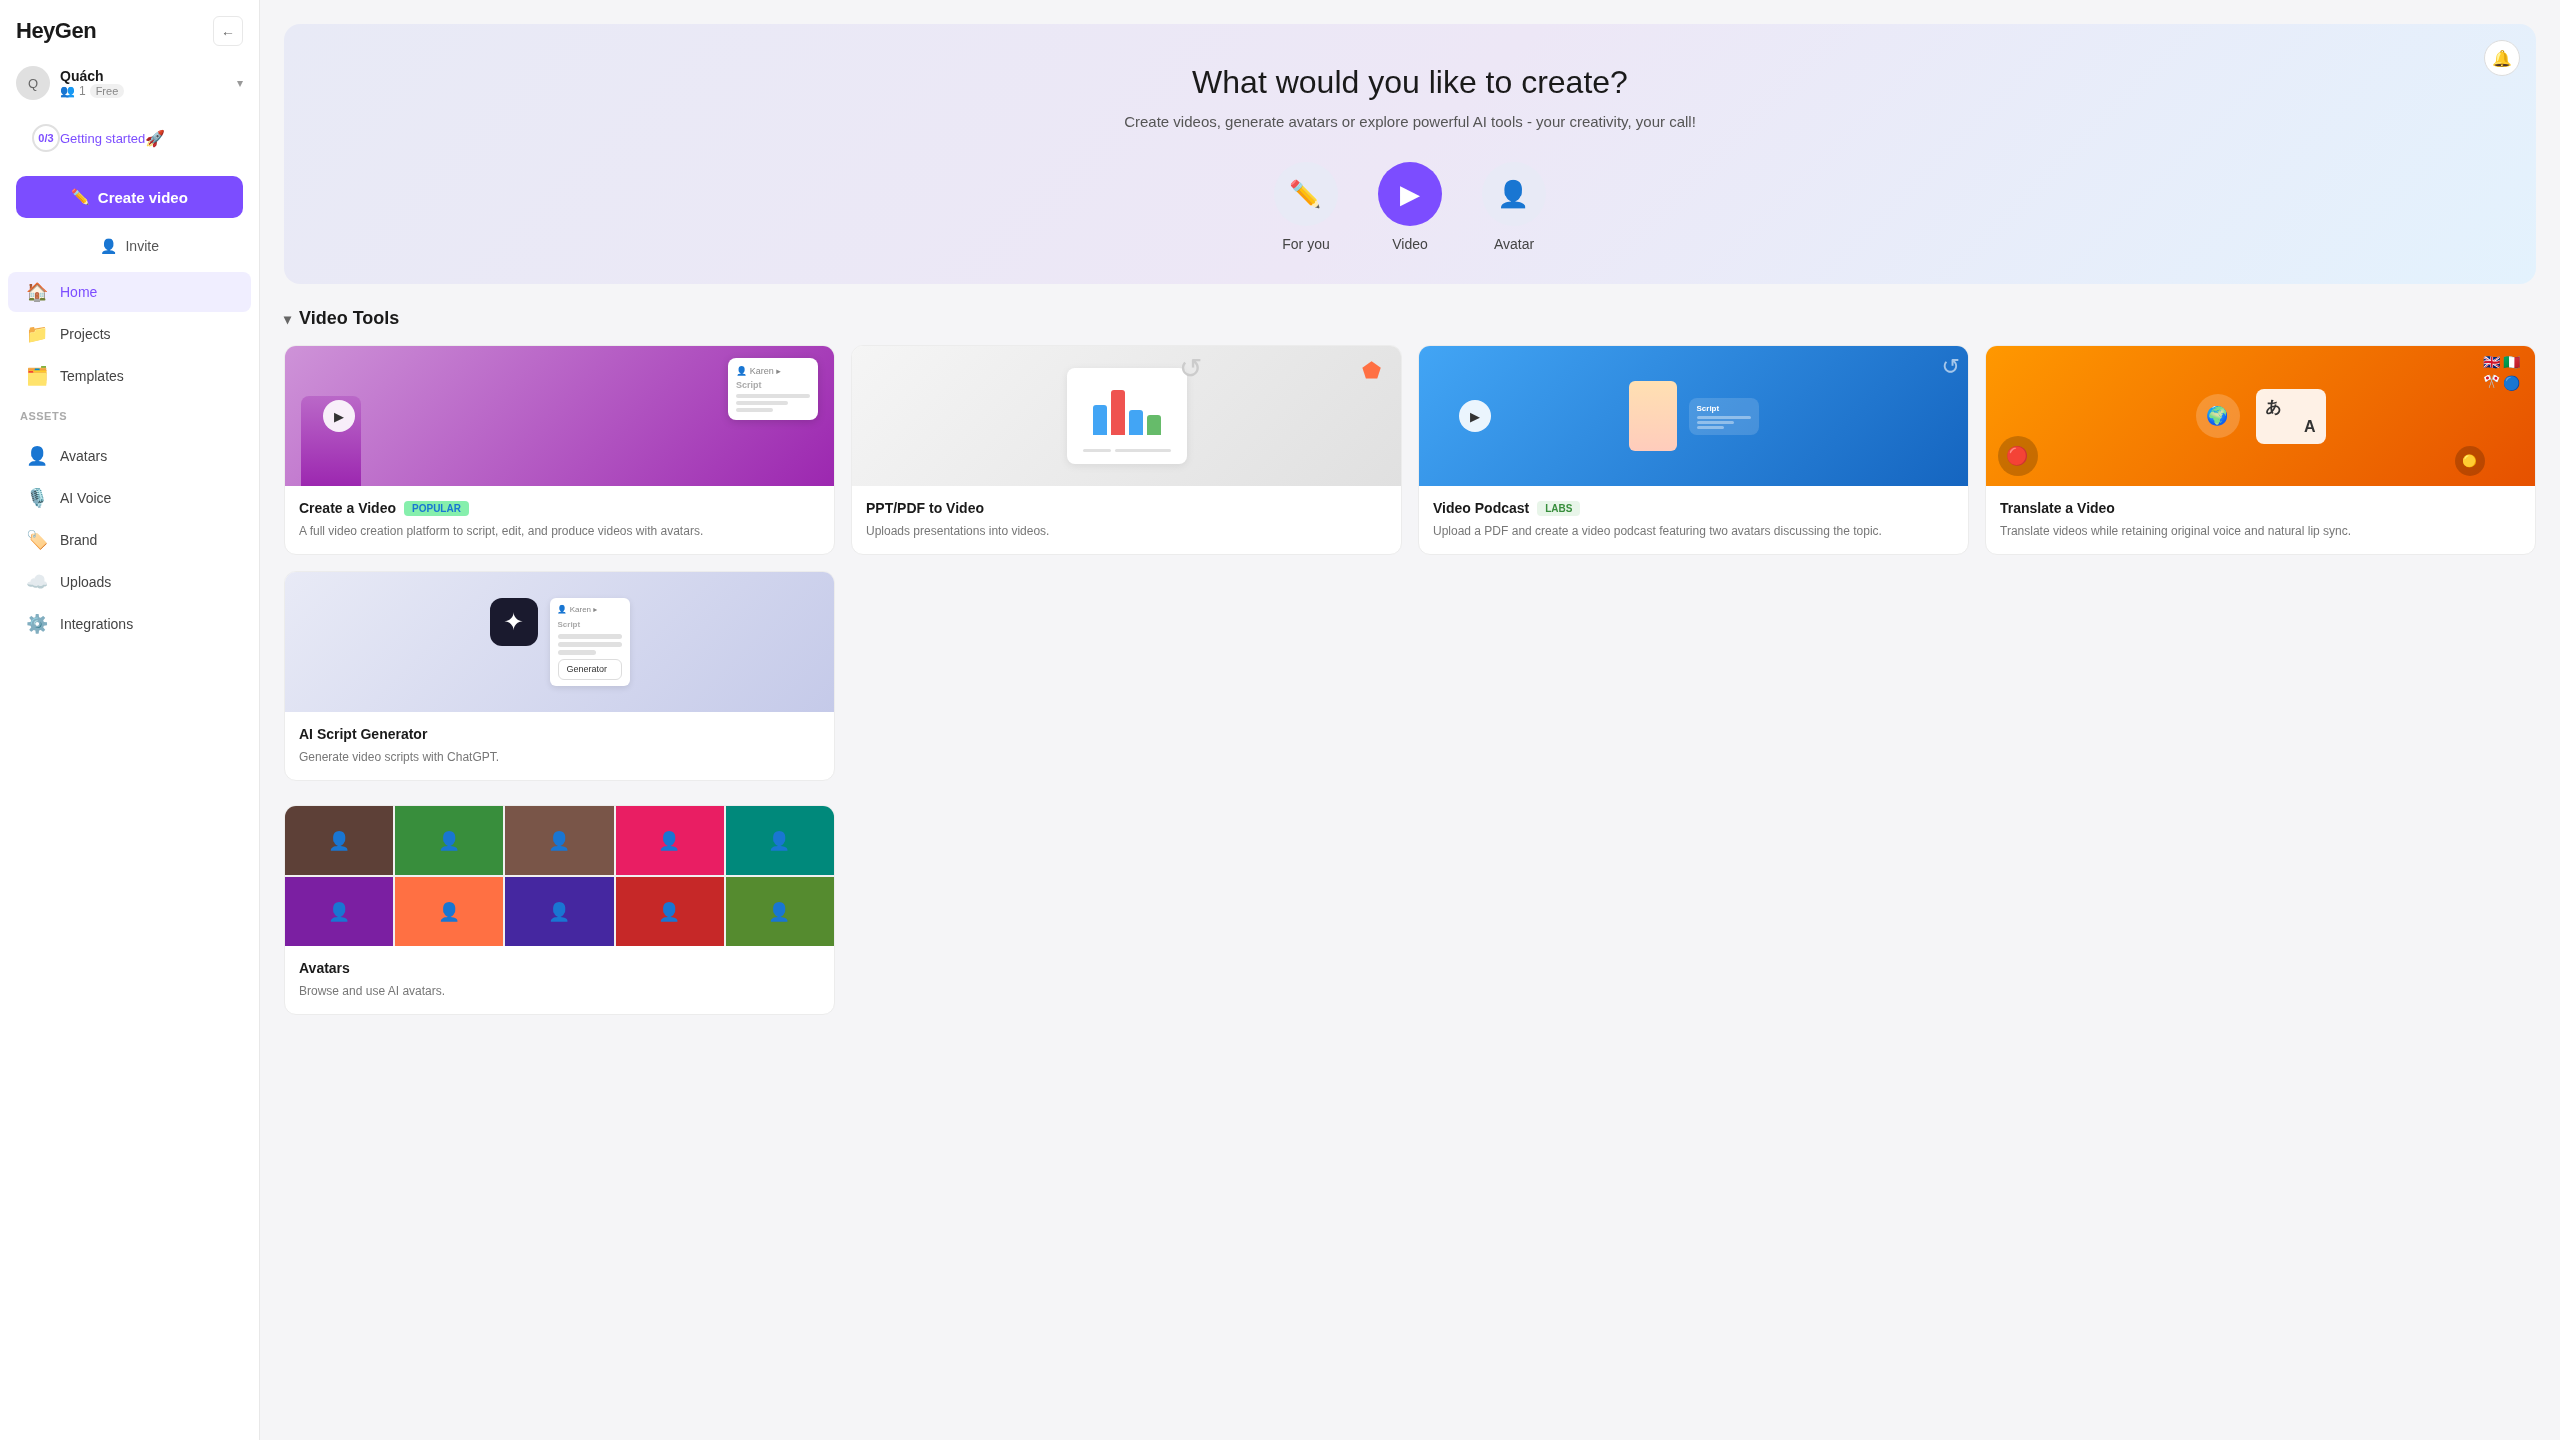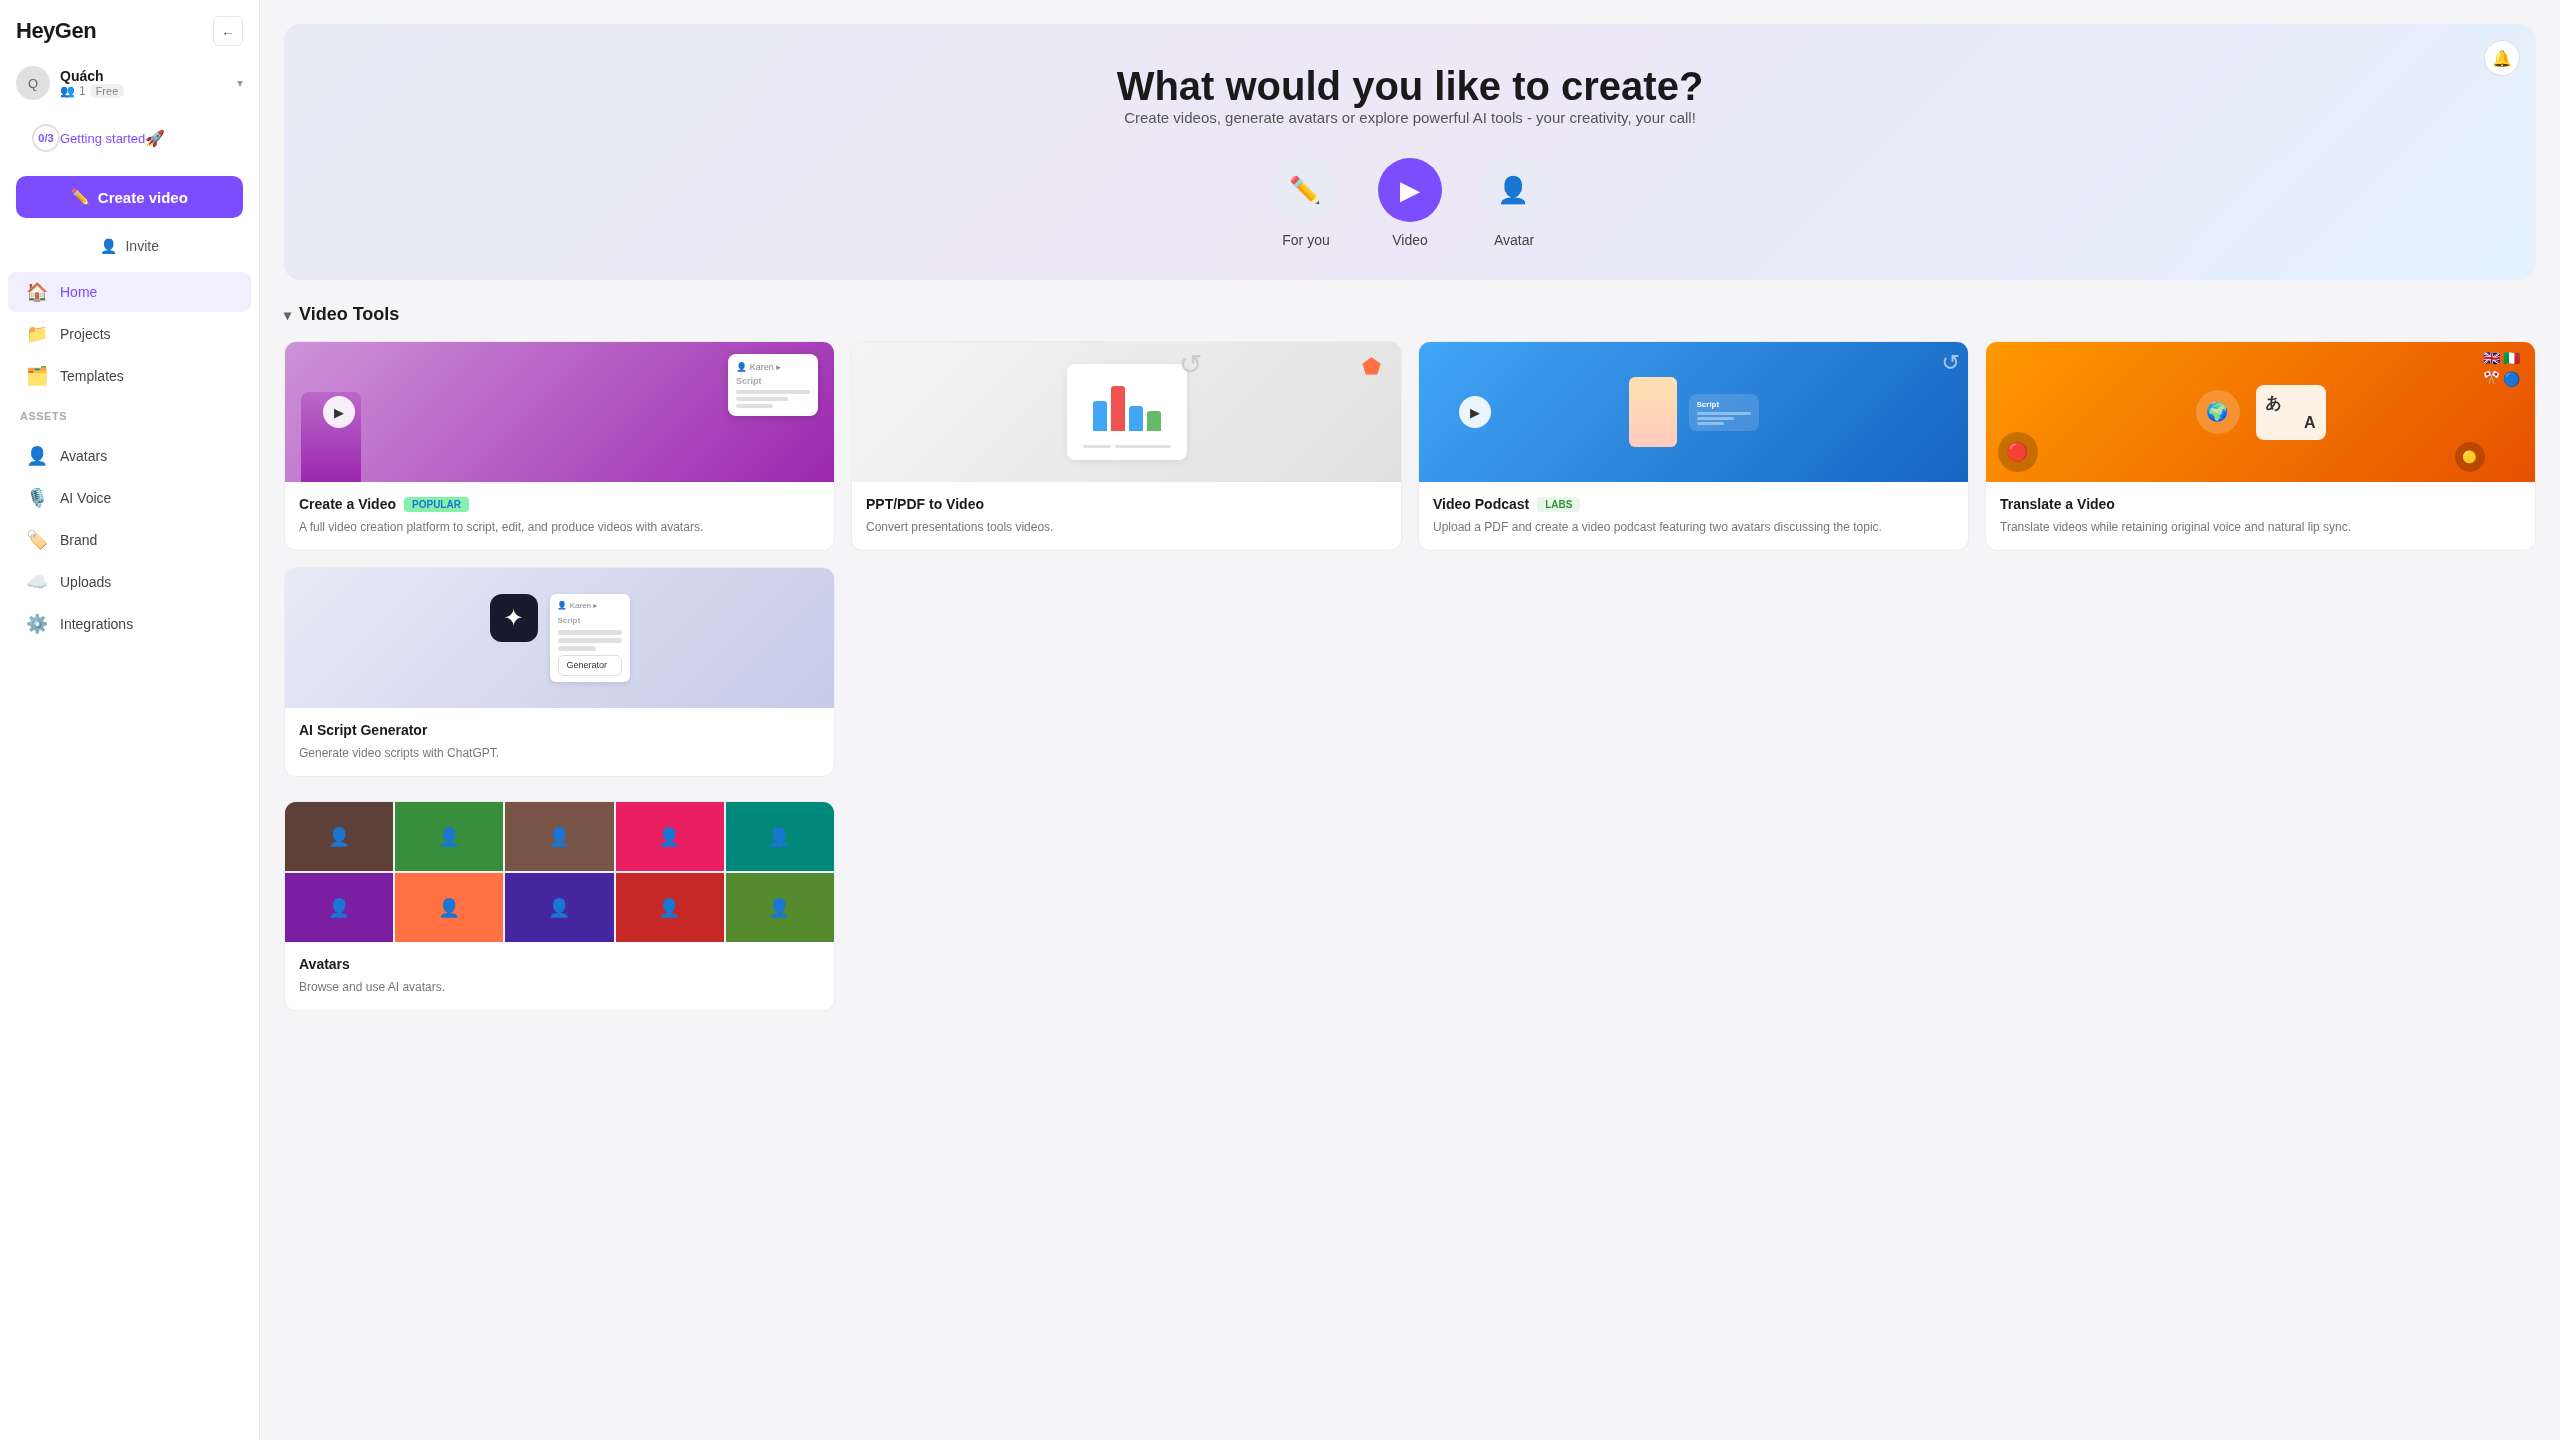--- a/index.html
+++ b/index.html
@@ -153,23 +153,24 @@
     
     .hero-banner {
       background: linear-gradient(135deg, #e8eaf6 0%, #ede7f6 50%, #e3f2fd 100%);
       border-radius: 16px;
       padding: 40px 20px 32px;
       text-align: center;
       margin-bottom: 24px;
       position: relative;
     }
     .hero-title {
-      font-size: 40px;
-      font-weight: 700;
+      font-size: 32px;
+      font-weight: 400;
       color: #1a1a1a;
+      margin-bottom: 12px;
     }
     .hero-subtitle {
       font-size: 15px;
       color: #555;
       margin-bottom: 32px;
     }
     .hero-tabs {
       display: flex;
       justify-content: center;
       gap: 40px;
@@ -506,21 +507,21 @@
               <div style="height:3px;flex:2;background:#e0e0e0;border-radius:2px;"></div>
             </div>
           </div>
           <div style="position:absolute;top:12px;right:20px;font-size:22px;color:#ff7043;">⬟</div>
         </div>
       </div>
       <div class="card-body">
         <div class="card-title-row">
           <span class="card-title">PPT/PDF to Video</span>
         </div>
-        <p class="card-desc">Convert presentations tools videos.</p>
+        <p class="card-desc">Uploads presentations into videos.</p>
       </div>
     </div>
 
     <div class="card">
       <div class="card-thumb">
         <div class="thumb-podcast">
           <div style="display:flex;align-items:center;justify-content:center;gap:12px;width:100%;">
             <div style="position:absolute;top:8px;right:8px;font-size:22px;color:rgba(255,255,255,0.6);">↺</div>
             <div style="position:relative;">
               <div style="width:48px;height:70px;background:linear-gradient(to bottom,#ffe0b2,#ffccbc);border-radius:6px;"></div>

